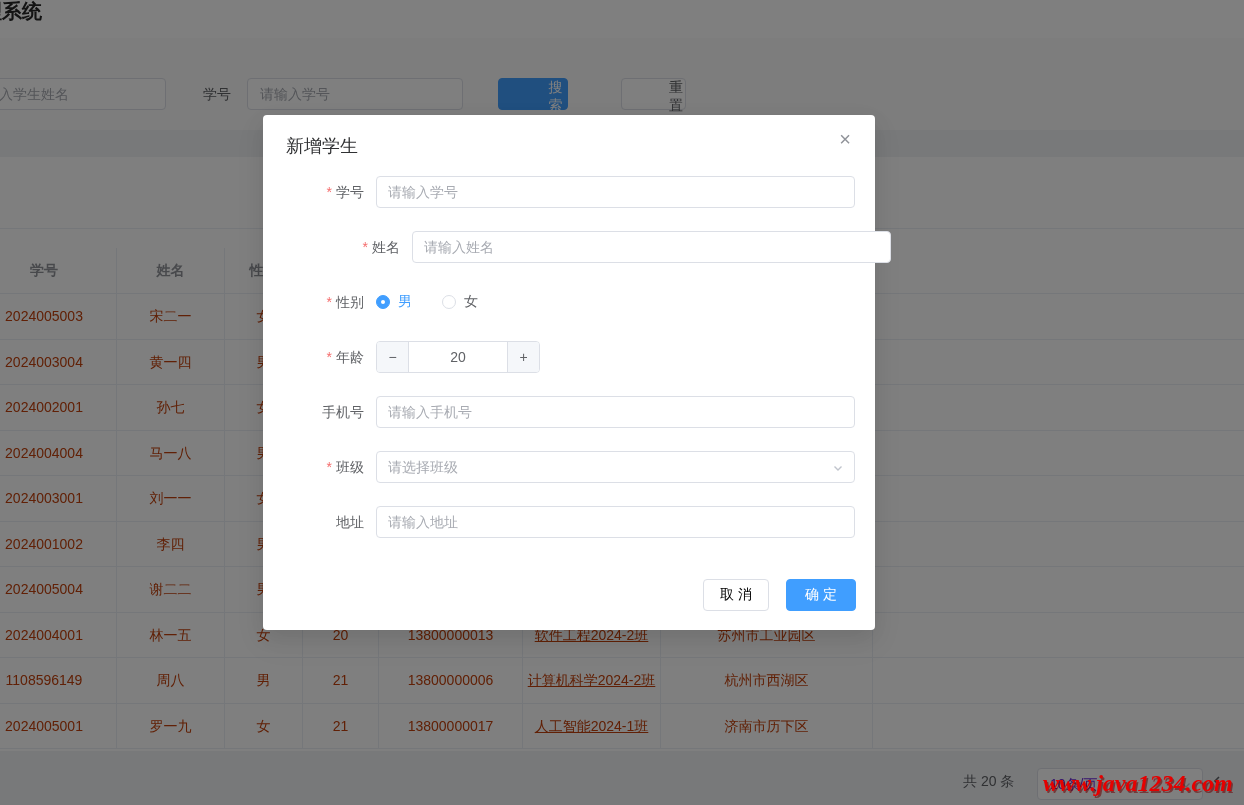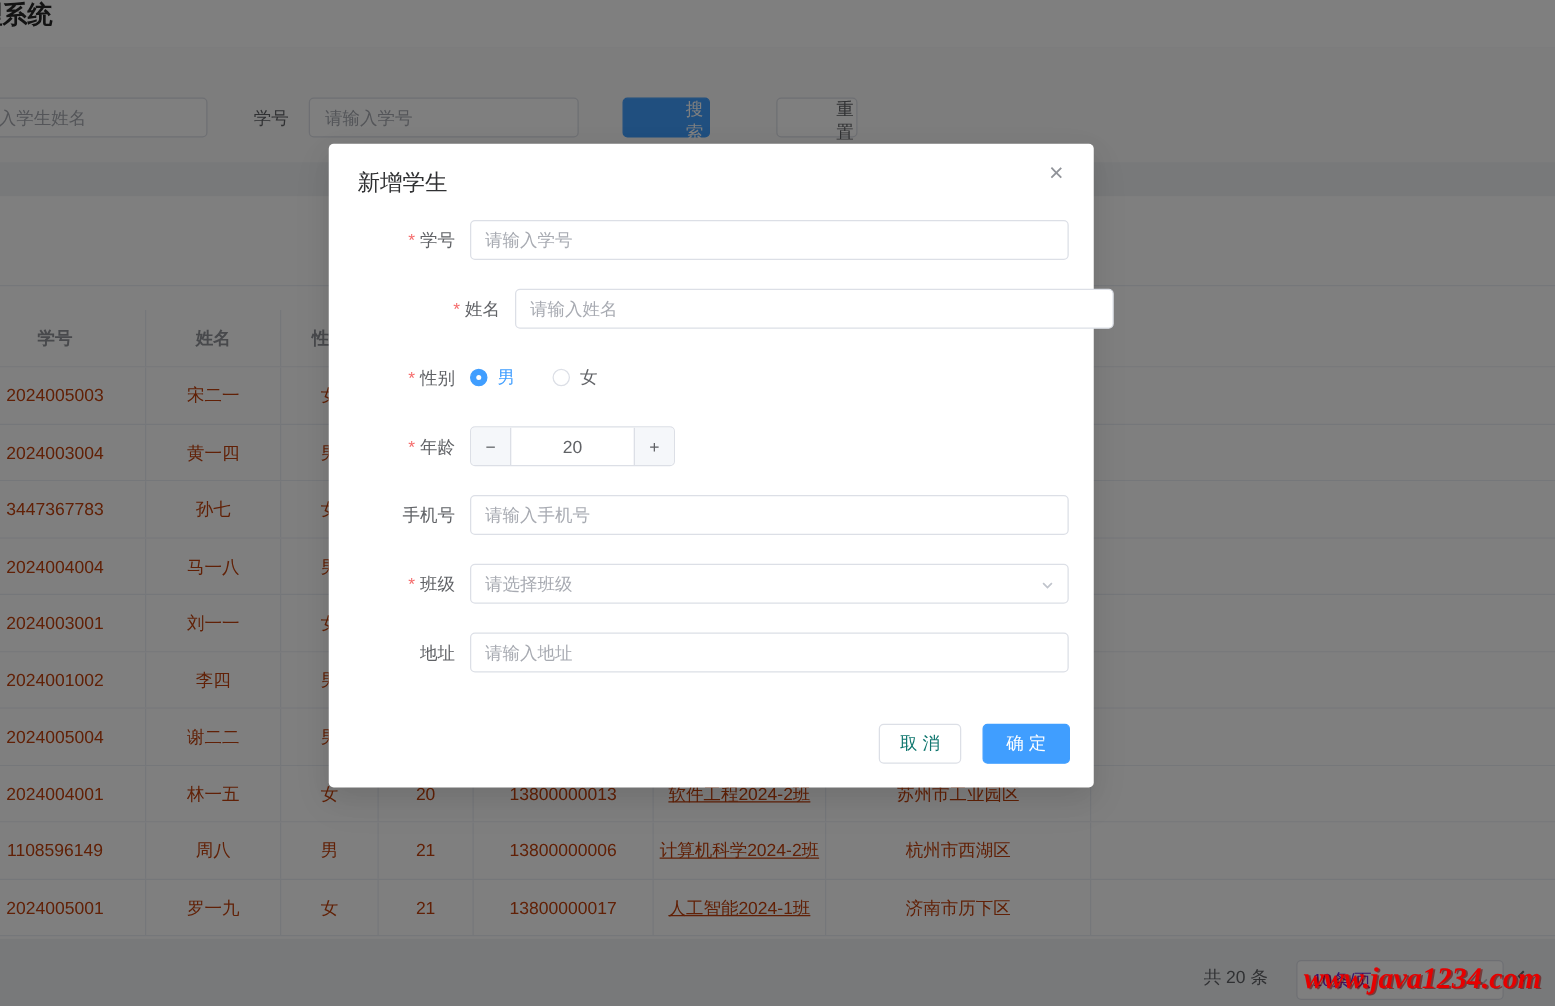--- a/index.html
+++ b/index.html
@@ -73,21 +73,21 @@
   .step-btn { width:32px; height:30px; background:#f5f7fa; color:#606266; text-align:center; line-height:30px; font-size:14px; cursor:pointer; user-select:none; }
   .step-btn.minus { border-right:1px solid #dcdfe6; }
   .step-btn.plus { border-left:1px solid #dcdfe6; }
   .step-value { flex:1; text-align:center; line-height:30px; color:#606266; font-size:14px; }
 
   .select-box { position:absolute; left:113px; top:0; width:479px; height:32px; border:1px solid #dcdfe6; border-radius:4px; background:#fff; line-height:30px; padding:0 11px; color:#a8abb2; cursor:pointer; }
   .select-box .chev { position:absolute; right:10px; top:10px; }
 
   .modal-footer { position:absolute; left:0; top:464px; width:612px; height:32px; }
   .m-btn { position:absolute; top:0; height:32px; border-radius:4px; font-size:14px; cursor:pointer; font-family:inherit; white-space:nowrap; }
-  .m-cancel { left:440px; width:66px; background:#fff; border:1px solid #dcdfe6; color:#0f766e; }
+  .m-cancel { left:440px; width:66px; background:#fff; border:1px solid #dcdfe6; color:#000000; }
   .m-confirm { left:523px; width:70px; background:#409eff; border:1px solid #409eff; color:#fff; }
 
   
   .watermark { position:absolute; left:1043px; top:770px; z-index:30; font-family:"Liberation Serif","DejaVu Serif",serif; font-style:italic; font-weight:bold; font-size:24px; color:#e60000; text-shadow:1.5px 1.5px 0 rgba(110,0,0,0.55); white-space:nowrap; }
 </style>
 </head>
 <body>
 
 <div class="screen">
 
@@ -132,21 +132,21 @@
           <div class="td c1">2024003004</div>
           <div class="td c2">黄一四</div>
           <div class="td c3">男</div>
           <div class="td c4"></div>
           <div class="td c5"></div>
           <div class="td c6"></div>
           <div class="td c7"></div>
           <div class="td c8"></div>
         </div>
         <div class="tr body-row">
-          <div class="td c1">3447367783</div>
+          <div class="td c1">2024002001</div>
           <div class="td c2">孙七</div>
           <div class="td c3">女</div>
           <div class="td c4"></div>
           <div class="td c5"></div>
           <div class="td c6"></div>
           <div class="td c7"></div>
           <div class="td c8"></div>
         </div>
         <div class="tr body-row">
           <div class="td c1">2024004004</div>

